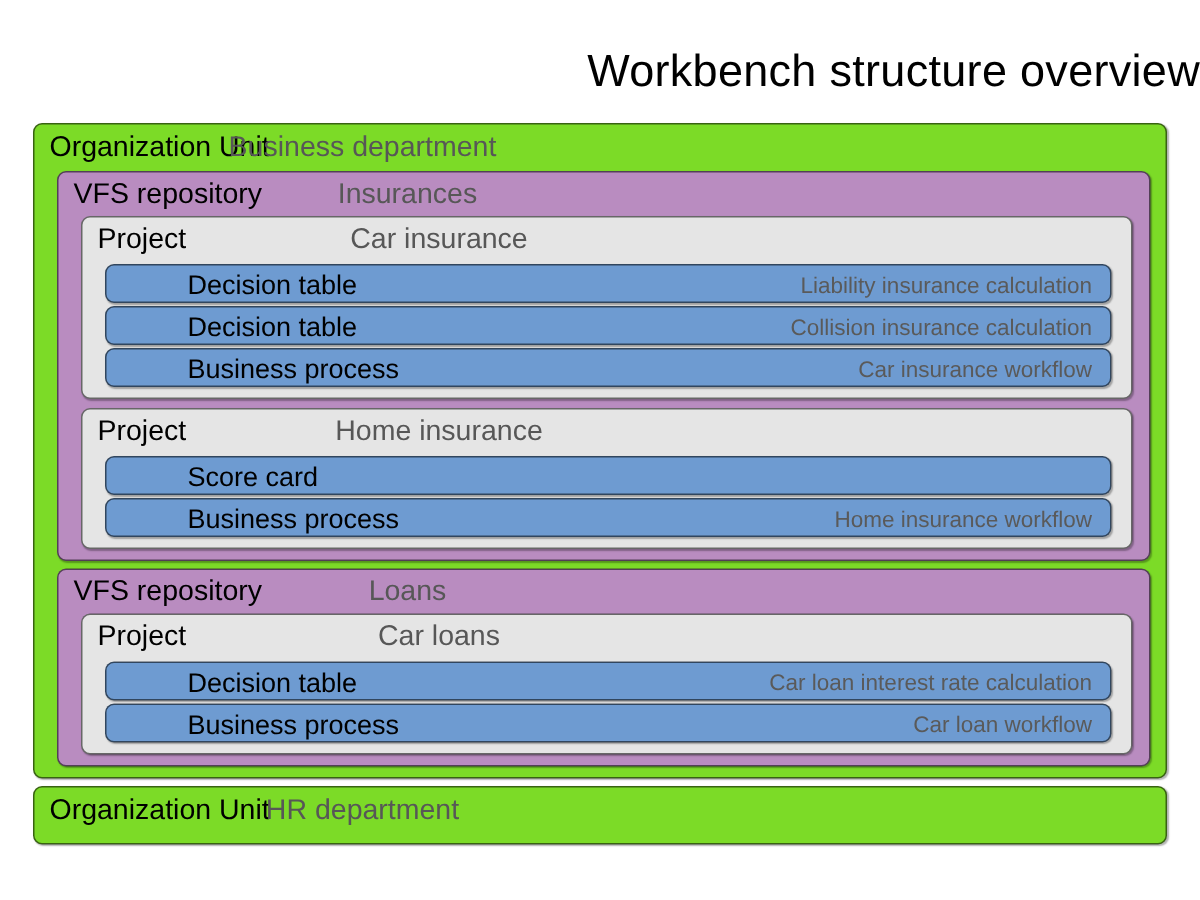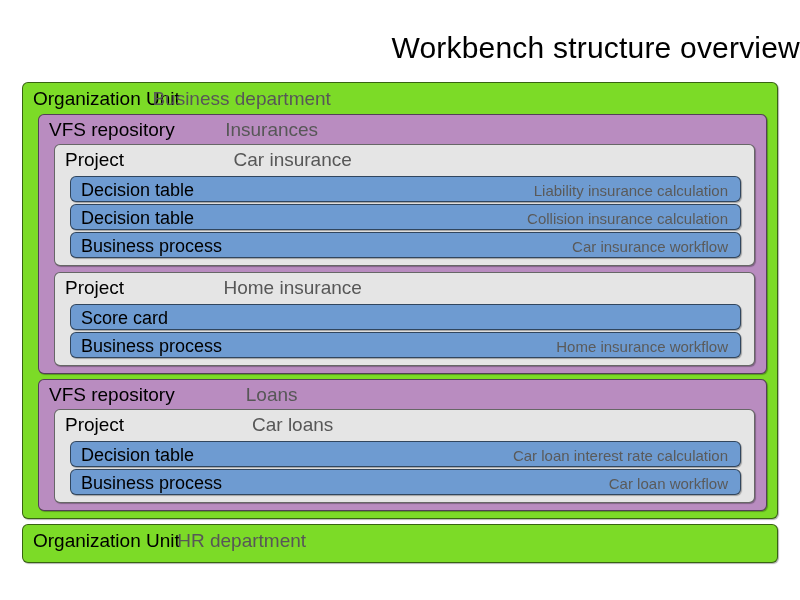--- a/index.html
+++ b/index.html
@@ -32,20 +32,21 @@
     margin: 19px 22px 0 22px;
   }
 
   
   .node {
     position: relative;
     box-sizing: border-box;
     border-radius: 6px;
     border: 1px solid rgba(0,0,0,0.55);
     box-shadow: 1px 1px 1px rgba(0,0,0,0.30);
+    padding-left: 44px;
   }
 
   
   .node-head {
     position: relative;
     display: flex;
     align-items: center;
     height: 28px;
     padding-left: 10px;
     box-sizing: border-box;

